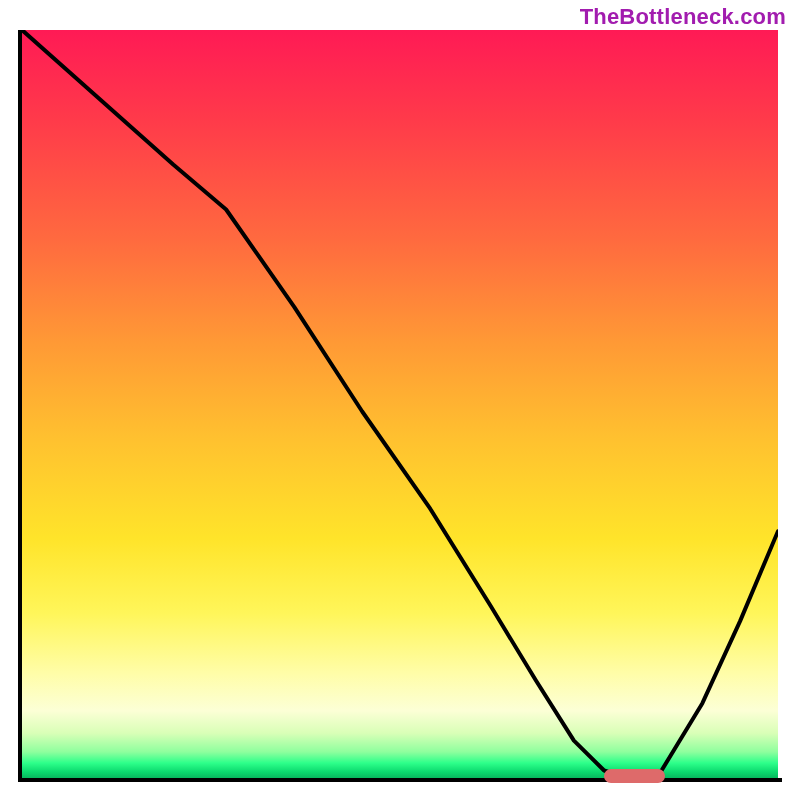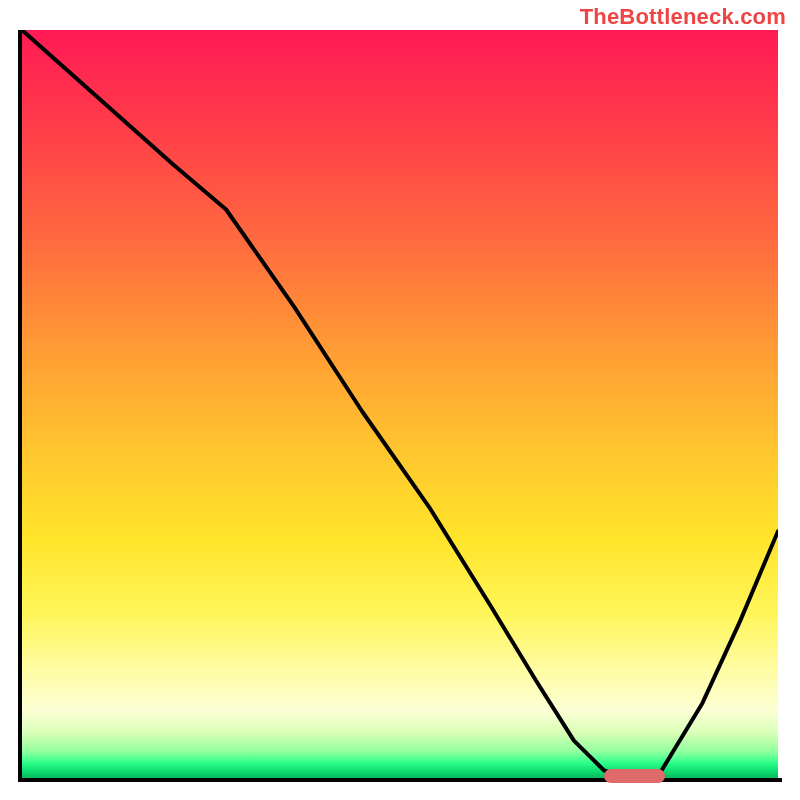--- a/index.html
+++ b/index.html
@@ -15,21 +15,21 @@
     position: relative;
     width: 800px;
     height: 800px;
   }
   .watermark {
     position: absolute;
     top: 4px;
     right: 14px;
     font-size: 22px;
     font-weight: 600;
-    color: #ef4444;
+    color: #a21caf;
     letter-spacing: 0.2px;
   }
   
   .plot-area {
     position: absolute;
     left: 22px;
     top: 30px;
     width: 756px;   
     height: 748px;  
     

